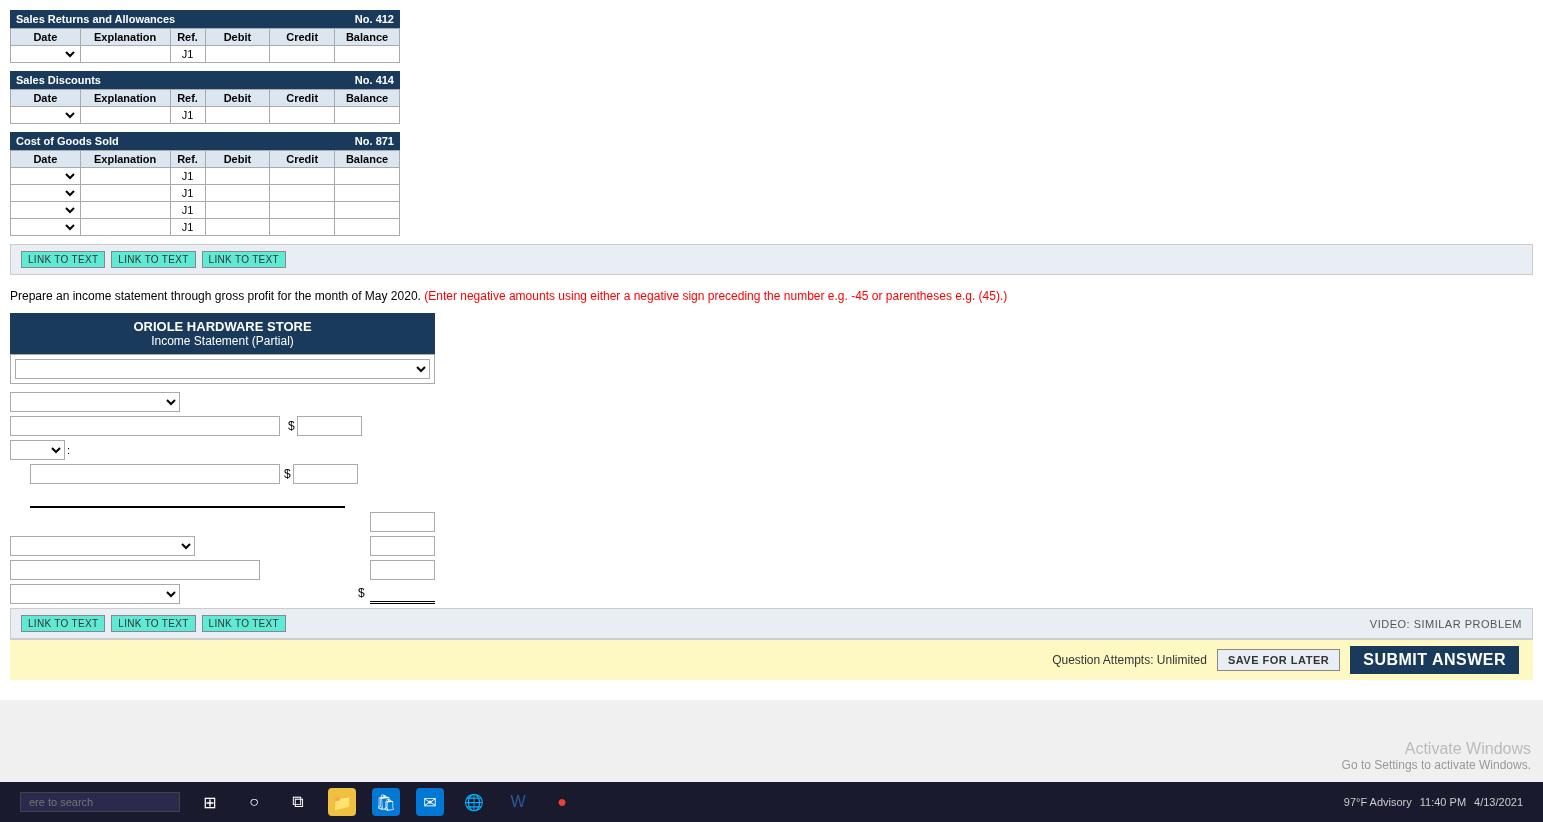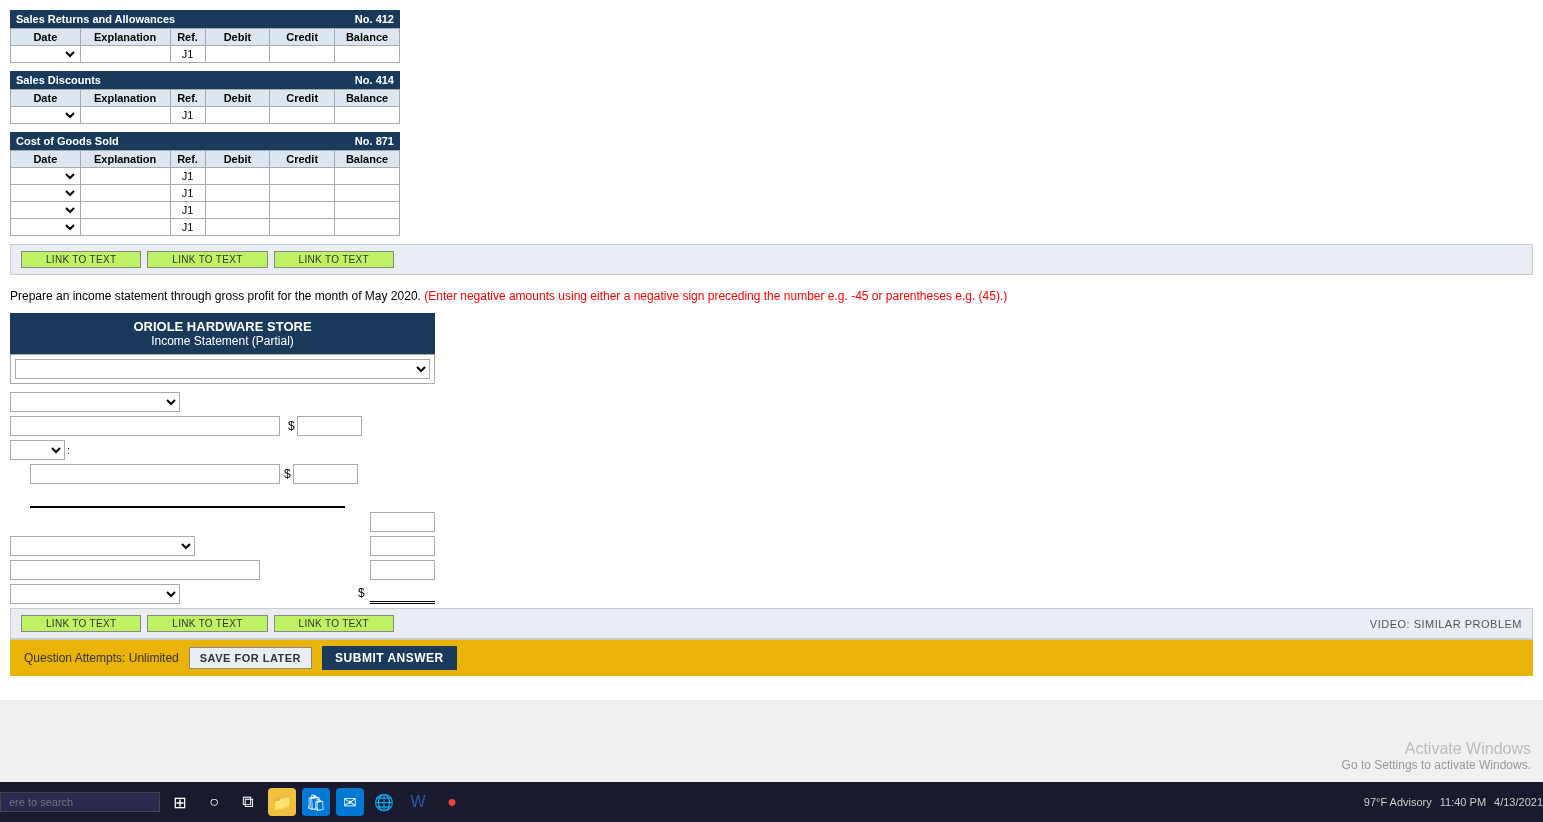--- a/index.html
+++ b/index.html
@@ -57,24 +57,24 @@
       background: #e8eef4;
       border: 1px solid #ccc;
       padding: 6px 10px;
       display: flex;
       gap: 6px;
       margin: 8px 0;
       width: 100%;
     }
     .link-btn {
       border: 1px solid #888;
-      background: #bef264;
+      background: #5eead4;
       color: #333;
       font-size: 10px;
-      padding: 2px 24px;
+      padding: 2px 6px;
       cursor: pointer;
       text-transform: uppercase;
       letter-spacing: 0.3px;
     }
 
     
     .instruction-text { font-size: 12px; color: #000; margin: 12px 0 8px 0; line-height: 1.5; }
     .instruction-text .red-text { color: red; font-weight: normal; }
 
     
@@ -160,65 +160,66 @@
     .video-link {
       color: #555;
       font-size: 11px;
       text-transform: uppercase;
       letter-spacing: 0.5px;
       cursor: pointer;
     }
 
     
     .footer-bar {
-      background: #eab308;
+      background: #fef9c3;
       border-top: 1px solid #ccc;
       padding: 6px 14px;
       display: flex;
+      justify-content: flex-end;
       align-items: center;
       gap: 10px;
       font-size: 12px;
     }
     .attempts-text { color: #333; }
     .save-btn {
       background: #e8eef4;
       border: 1px solid #888;
       color: #333;
       font-size: 11px;
       padding: 4px 10px;
       cursor: pointer;
       text-transform: uppercase;
       font-weight: bold;
       letter-spacing: 0.5px;
     }
     .submit-btn {
       background: #1a3a5c;
       border: 1px solid #1a3a5c;
       color: #fff;
-      font-size: 12px;
+      font-size: 16px;
       padding: 4px 12px;
       cursor: pointer;
       text-transform: uppercase;
       font-weight: bold;
       letter-spacing: 0.5px;
     }
 
     
     .taskbar {
       position: fixed;
       bottom: 0;
       left: 0;
       width: 100%;
       height: 40px;
       background: #1a1a2e;
       display: flex;
       align-items: center;
       z-index: 9999;
-      padding: 0 0;
-      gap: 6px;
+      padding: 0 20px;
+      gap: 16px;
     }
     .taskbar-search {
       background: #2a2a4e;
       border: 1px solid #444;
       color: #ccc;
       font-size: 11px;
       padding: 3px 8px;
       width: 160px;
     }
     .taskbar-icon {

